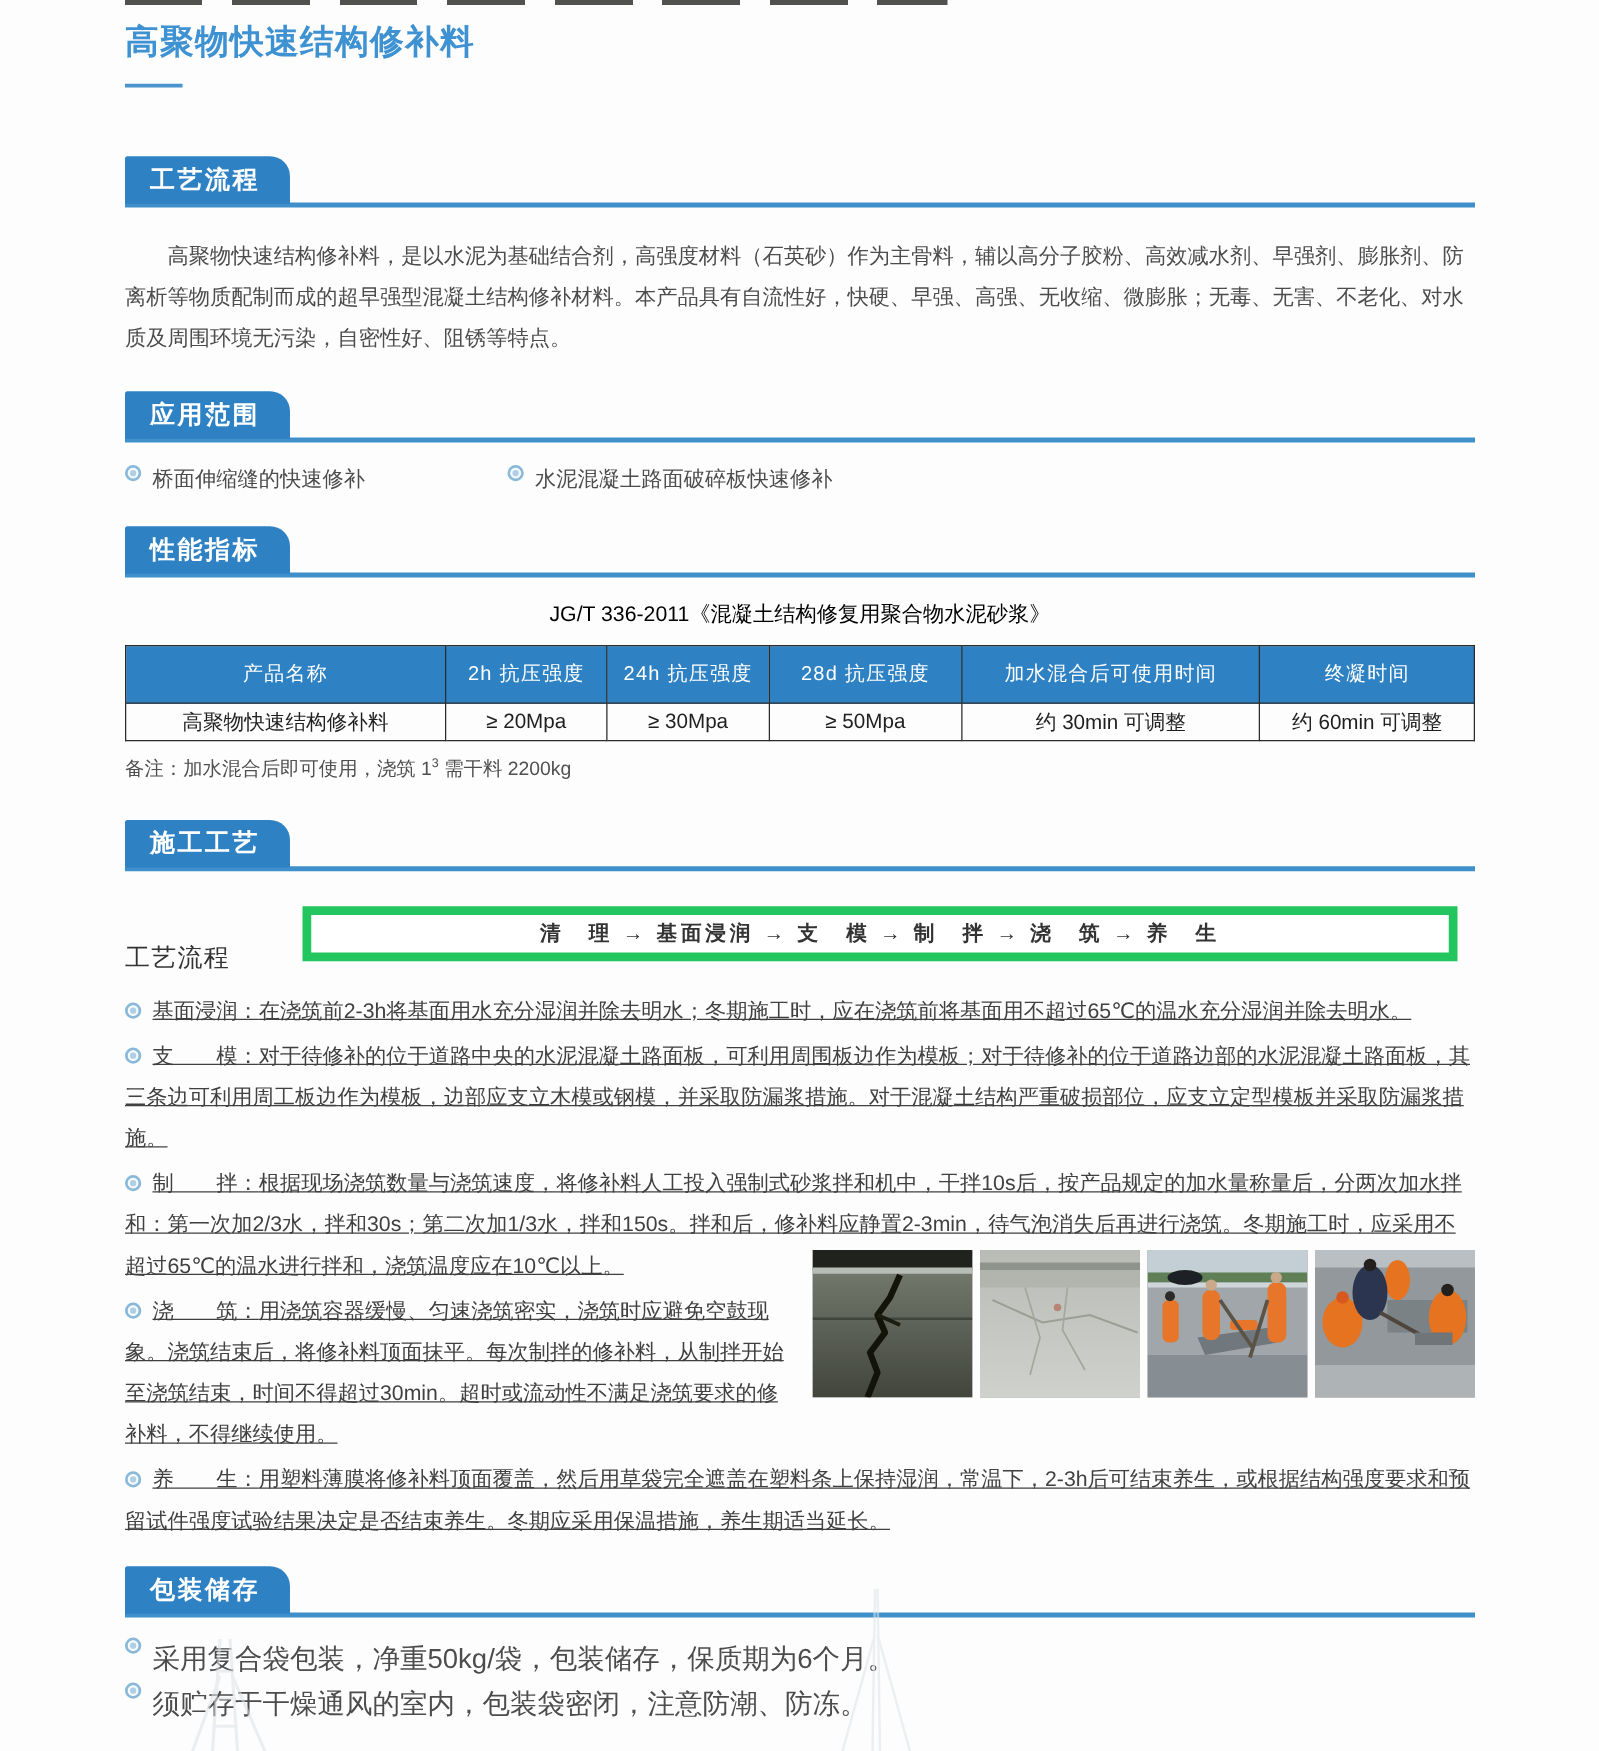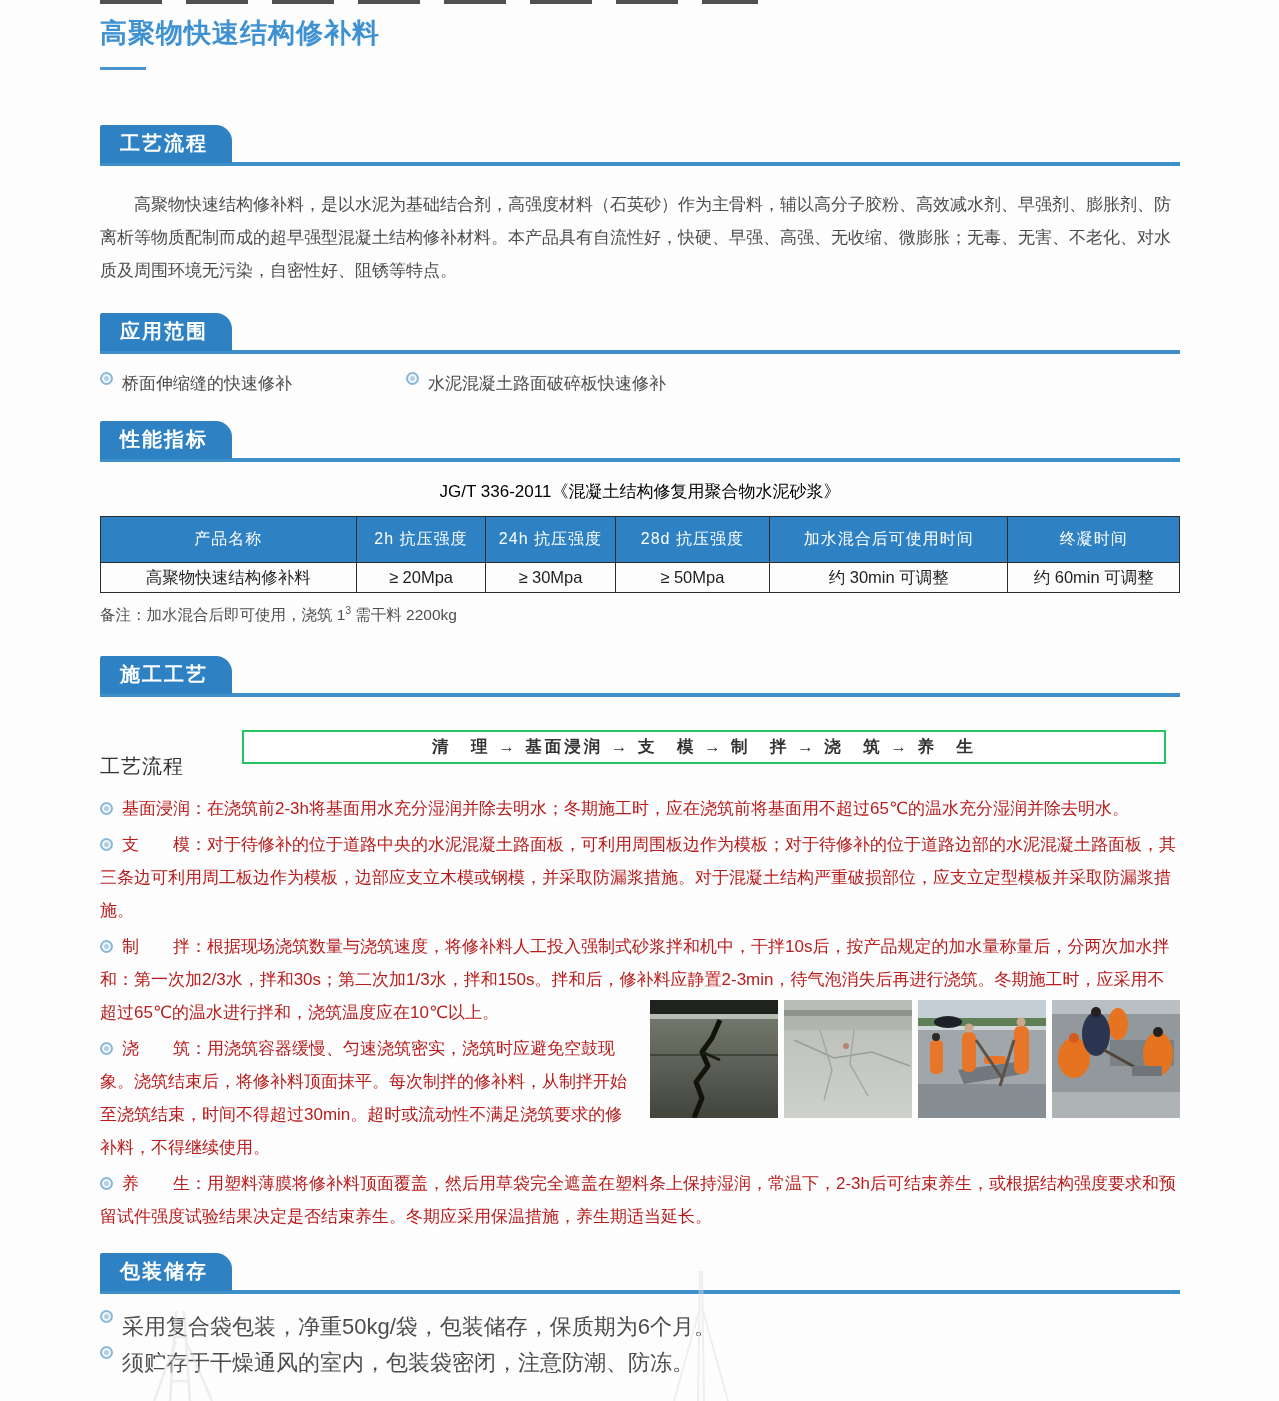--- a/index.html
+++ b/index.html
@@ -49,27 +49,27 @@
   table.perf th, table.perf td { border:1px solid #2b2b2b; text-align:center; padding:3px 4px; }
   table.perf th { background:#2e82c4; color:#fff; font-size:16px; font-weight:500; height:46px; letter-spacing:1px; }
   table.perf td { font-size:16.5px; color:#1f1f1f; height:30px; font-weight:500; }
 
   .table-note { margin:12px 0 0; font-size:15.5px; color:#4f4f4f; }
   .table-note sup { font-size:10px; }
 
   .flow-row { display:flex; align-items:center; margin-top:16px; }
   .flow-label { font-size:20px; color:#333; width:142px; flex:none; letter-spacing:1px;margin-top:40px; }
   .flow-box {
-    flex:1; border:2px solid #22c55e; background:#fff;
+    flex:1; border:7px solid #22c55e; background:#fff;
     text-align:center; font-size:16.5px; font-weight:600; color:#333;
     padding:4px 0; letter-spacing:3px; margin-right:14px;
   }
 
   .steps { margin-top:12px; }
-  .step { font-size:17px; line-height:33px; color:#b91c1c; margin-top:3px; }
+  .step { font-size:17px; line-height:33px; color:#404040; margin-top:3px;text-decoration:underline; }
 
   .photos {
     float:right; width:530px; margin:-32px 0 6px 16px;
     display:flex; gap:6px;
   }
   .photo { width:128px; height:118px; overflow:hidden; flex:none; background:#999; }
   .photo svg { display:block; }
 
   .storage { margin-top:16px; }
   .storage-item { display:flex; align-items:flex-start; font-size:22px; line-height:33px; margin-top:3px; }

